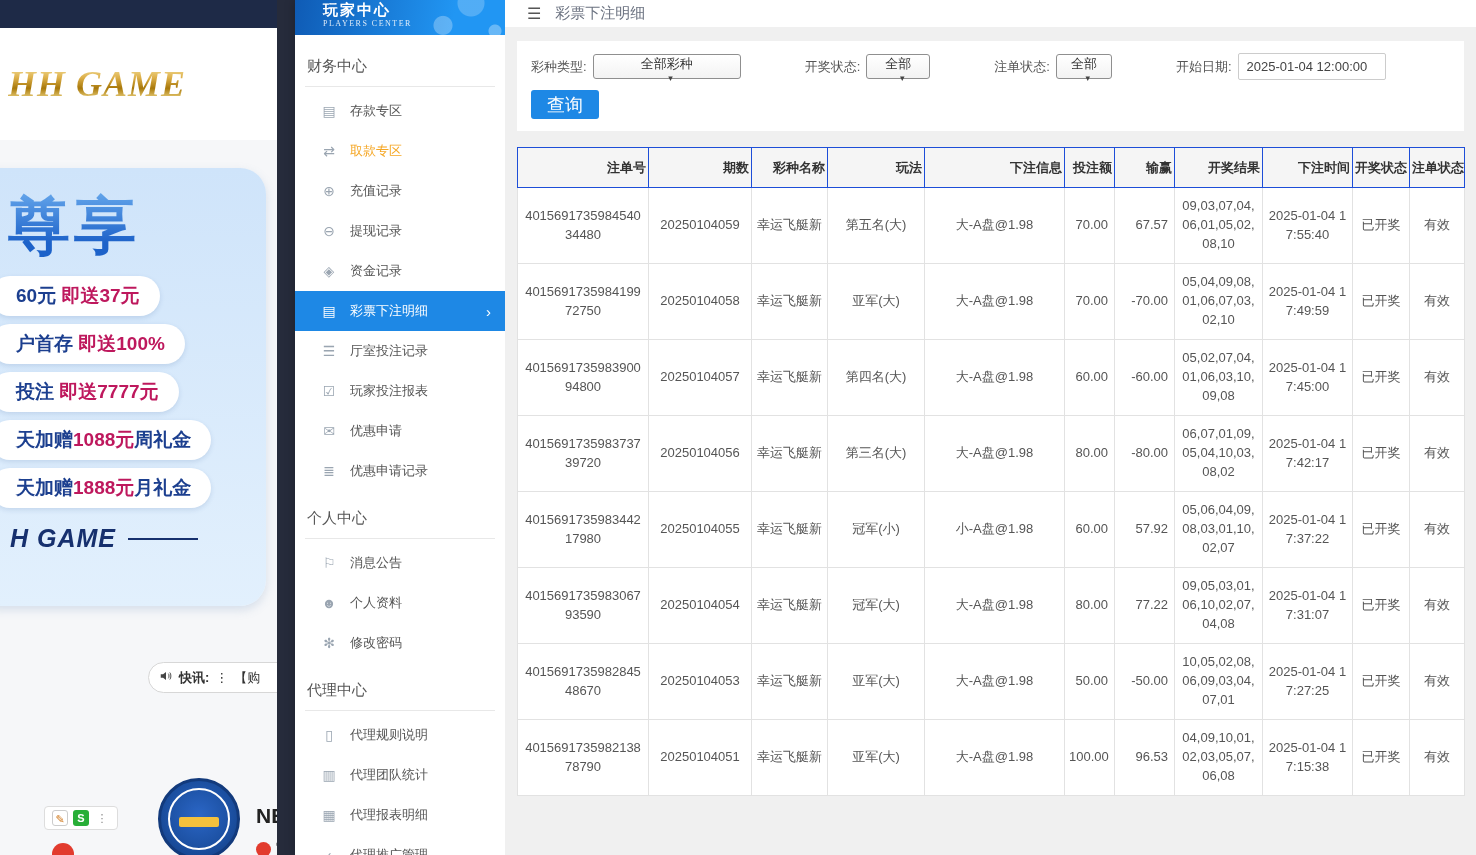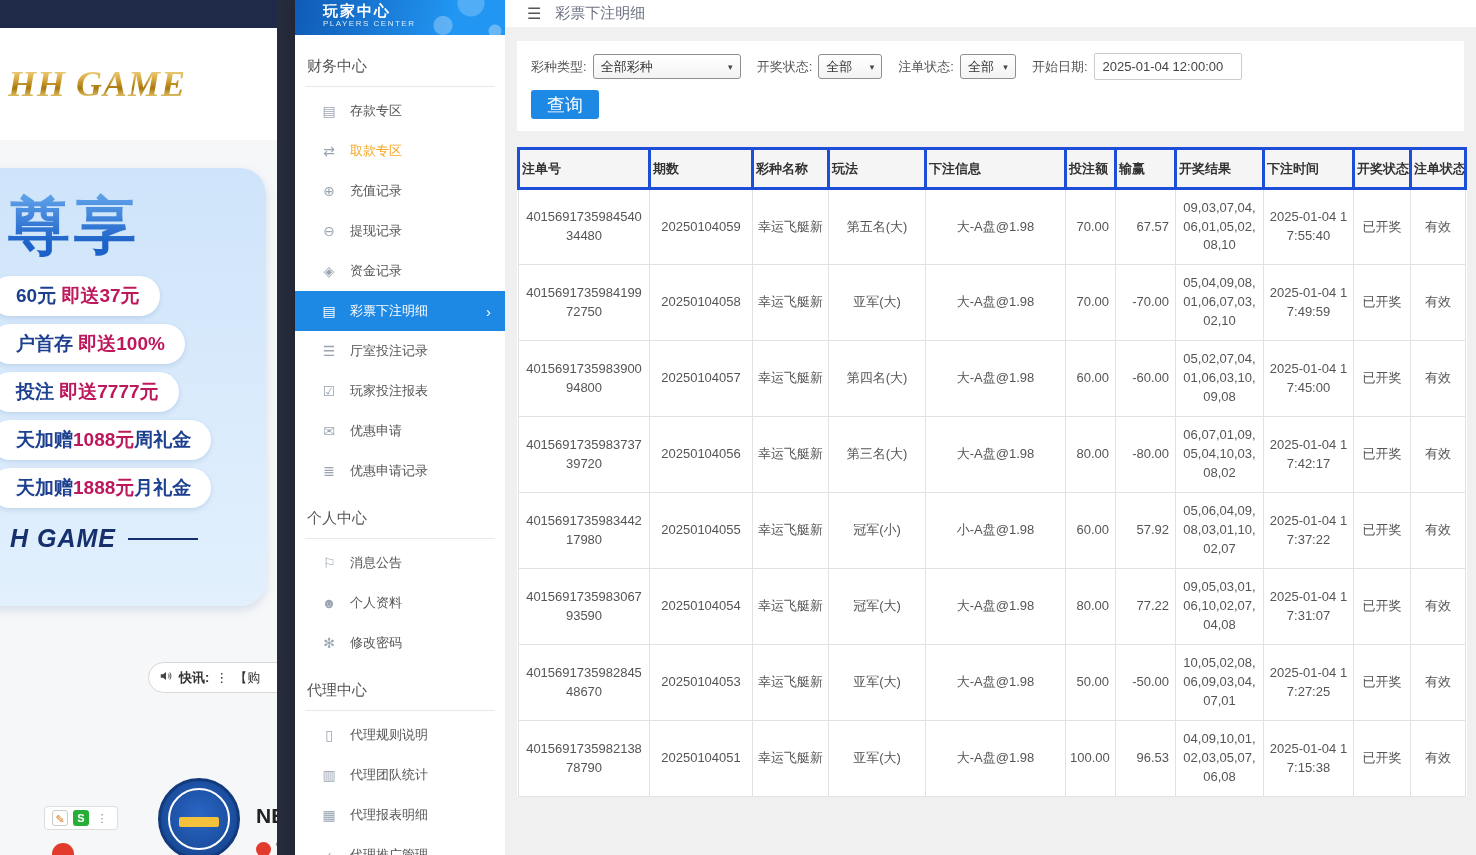--- a/index.html
+++ b/index.html
@@ -43,21 +43,21 @@
   .mini-icons { position:absolute; left:44px; top:806px; display:flex; align-items:center; gap:5px;
     background:#fff; border:1px solid #ddd; border-radius:4px; padding:3px 7px; }
   .mini-icon { width:16px; height:16px; font-size:11px; line-height:16px; text-align:center; border-radius:3px; }
   .mi-edit { border:1px solid #ccc; color:#d07a1f; background:#fff; }
   .mi-s { background:#27ae37; color:#fff; font-weight:bold; }
   .mi-dots { color:#888; }
   .corner-badge { position:absolute; left:52px; top:843px; width:22px; height:22px; border-radius:50%; background:#e23b2e; }
 
   
   .sidebar { position:absolute; left:295px; top:0; width:210px; height:855px; background:#fff; overflow:hidden; box-shadow:0 0 10px rgba(0,0,0,.25); }
-  .sb-header { height:35px; background:linear-gradient(100deg,#0f5bb5 0%,#2196f3 75%); color:#fff; padding:2px 0 0 28px; position:relative; overflow:hidden; }
+  .sb-header { height:35px; background:linear-gradient(100deg,#0f5bb5 0%,#2196f3 75%); color:#fff; padding:2px 0 0 28px; position:relative; overflow:hidden;font-family:Liberation Serif, serif; }
   .sb-header::after { content:''; position:absolute; right:-8px; top:-18px; width:100px; height:70px;
     background:
       radial-gradient(circle at 30% 62%, rgba(255,255,255,.28) 9px, transparent 10px),
       radial-gradient(circle at 58% 30%, rgba(255,255,255,.22) 13px, transparent 14px),
       radial-gradient(circle at 82% 70%, rgba(255,255,255,.32) 6px, transparent 7px); }
   .sb-title { font-size:15px; font-weight:bold; letter-spacing:2px; line-height:17px; }
   .sb-sub { font-size:8px; letter-spacing:1.5px; opacity:.85; }
   .sb-nav { padding-top:4px; }
   .nav-section-title { margin:10px 10px 4px 10px; padding:8px 0 10px 2px; border-bottom:1px solid #e8e8e8; color:#555; font-size:15px; }
   .nav-item { height:40px; display:flex; align-items:center; gap:13px; padding-left:26px; font-size:13px; color:#555; cursor:pointer; position:relative; }
@@ -66,36 +66,36 @@
   .nav-item.active { background:#1e88e5; color:#fff; }
   .nav-item.active .nav-icon { color:#fff; }
   .chev { position:absolute; right:14px; font-size:15px; color:#fff; }
 
   
   .main { position:absolute; left:505px; top:0; width:971px; height:855px; background:#f0f0f0; overflow:hidden; }
   .main-topbar { height:27px; background:#fff; display:flex; align-items:center; padding-left:22px; gap:14px; }
   .menu-icon { font-size:16px; color:#555; cursor:pointer; }
   .page-title { font-size:15px; color:#6b7280; }
   .filter-card { margin:14px 12px 0 12px; background:#fff; padding:12px 14px 12px 14px; }
-  .filter-row { display:flex; align-items:center; flex-wrap:nowrap; }
+  .filter-row { display:flex; align-items:center; flex-wrap:nowrap;gap:48px; }
   .fgroup { display:flex; align-items:center; gap:6px; margin-right:16px; }
   .flabel { font-size:13px; color:#555; white-space:nowrap; }
   .select { display:inline-flex; align-items:center; justify-content:space-between; border:1px solid #8f8f8f; border-radius:3px;
-    height:25px; padding:0 7px; background:linear-gradient(#fff,#f3f3f3); font-size:13px; color:#333; cursor:pointer; }
+    height:25px; padding:0 7px; background:linear-gradient(#fff,#f3f3f3); font-size:13px; color:#333; cursor:pointer;flex-direction:column; }
   .select .caret { font-size:9px; color:#444; margin-left:8px; }
   .sel-wide { width:148px; } .sel-small { width:64px; } .sel-smaller { width:56px; }
   .date-input { width:148px; height:27px; border:1px solid #ccc; border-radius:2px; padding:0 8px; font-size:13px; color:#444; background:#fff;
     font-family:"Liberation Sans","DejaVu Sans",sans-serif; }
   .search-btn { margin-top:10px; background:#1e88e5; color:#fff; border:none; border-radius:3px; height:29px; padding:0 16px;
     font-size:18px; cursor:pointer; font-family:inherit; }
 
   .table-wrap { margin:16px 12px 0 12px; }
   table.bets { border-collapse:collapse; table-layout:fixed; width:947px; background:#fff; }
-  table.bets th { height:40px; background:#f5f5f5; border:3px solid #1d4ed8; font-size:13px; color:#333; font-weight:bold;
-    text-align:left; padding:0 2px; overflow:hidden; white-space:nowrap; }
+  table.bets th { height:40px; background:#f5f5f5; border:1px solid #1d4ed8; font-size:13px; color:#333; font-weight:bold;
+    text-align:right; padding:0 2px; overflow:hidden; white-space:nowrap; }
   table.bets td { height:76px; border:1px solid #e2e2e2; font-size:13px; color:#555; text-align:center; vertical-align:middle;
     padding:6px 4px; line-height:1.45; word-break:break-all; }
   table.bets td.num { text-align:right; padding-right:6px; word-break:normal; }
 </style>
 </head>
 <body>
 
 <div class="viewport">
 
   <div class="left-page">

